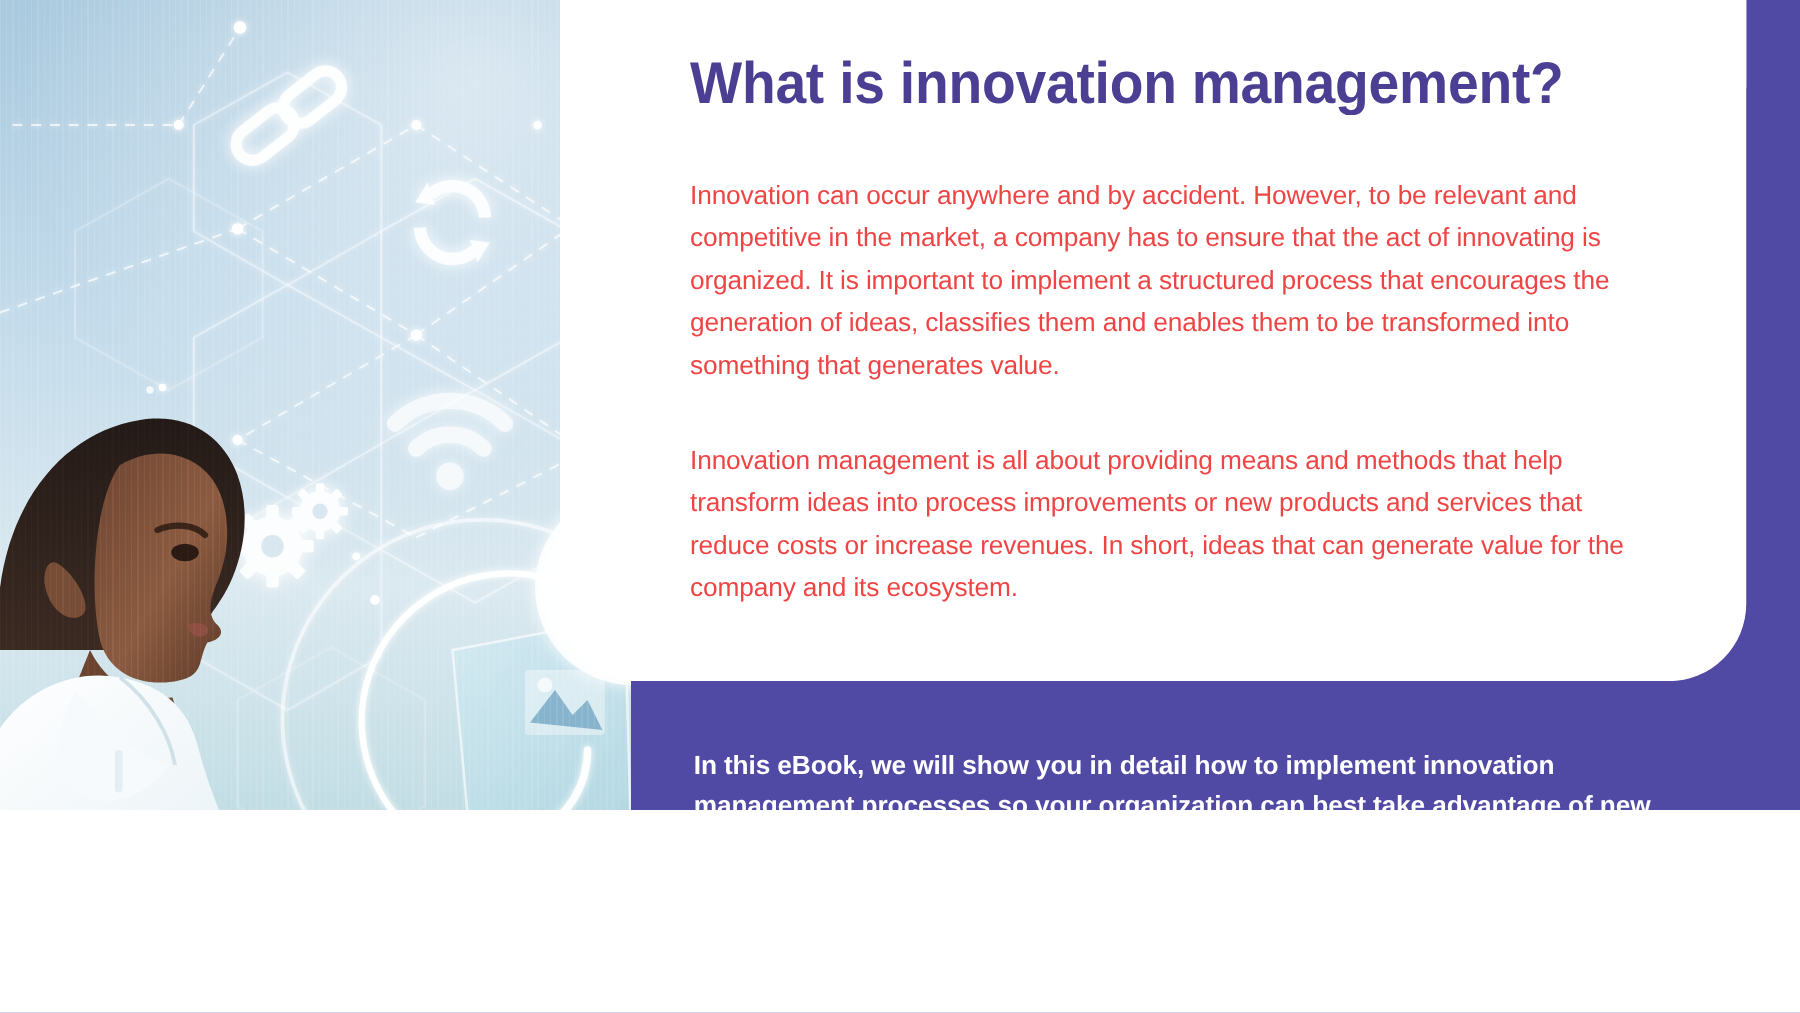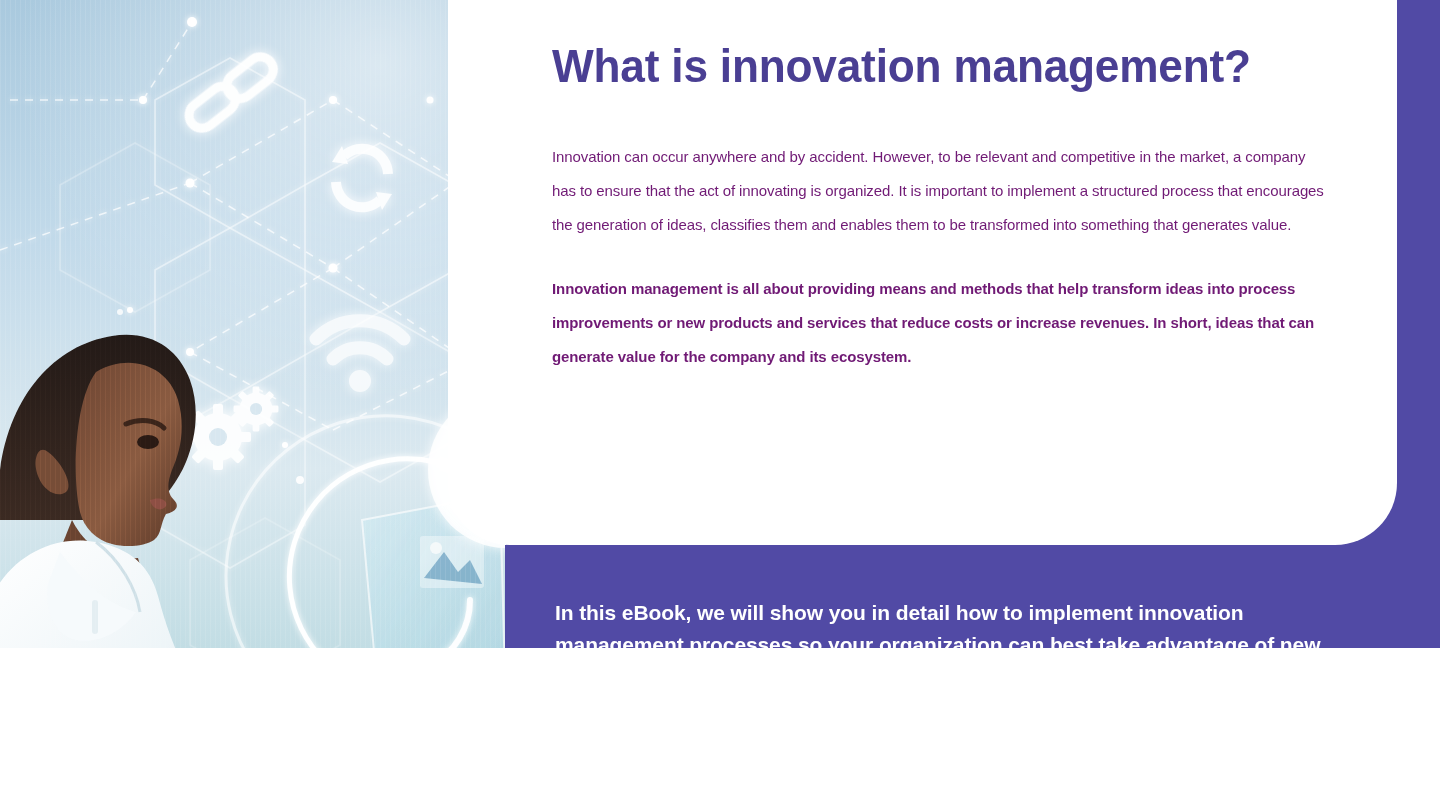--- a/index.html
+++ b/index.html
@@ -82,27 +82,27 @@
     transform-origin: left center;
     white-space: nowrap;
   }
 
   .card-body {
     position: absolute;
     left: 104px; top: 140px;
     width: 775px;
   }
   .card-body p {
-    font-size: 15px;
+    font-size: 21px;
     line-height: 34px;
-    color: #701a75;
+    color: #ef4444;
     font-weight: 400;
     letter-spacing: -0.1px;
   }
-  .card-body p + p { margin-top: 30px; font-weight: bold; }
+  .card-body p + p { margin-top: 42px; }
 
   
   .footer-band {
     position: absolute;
     left: 505px; top: 545px;
     width: 935px; height: 265px;
     background: #514AA5;
   }
 
   .footer-text {

